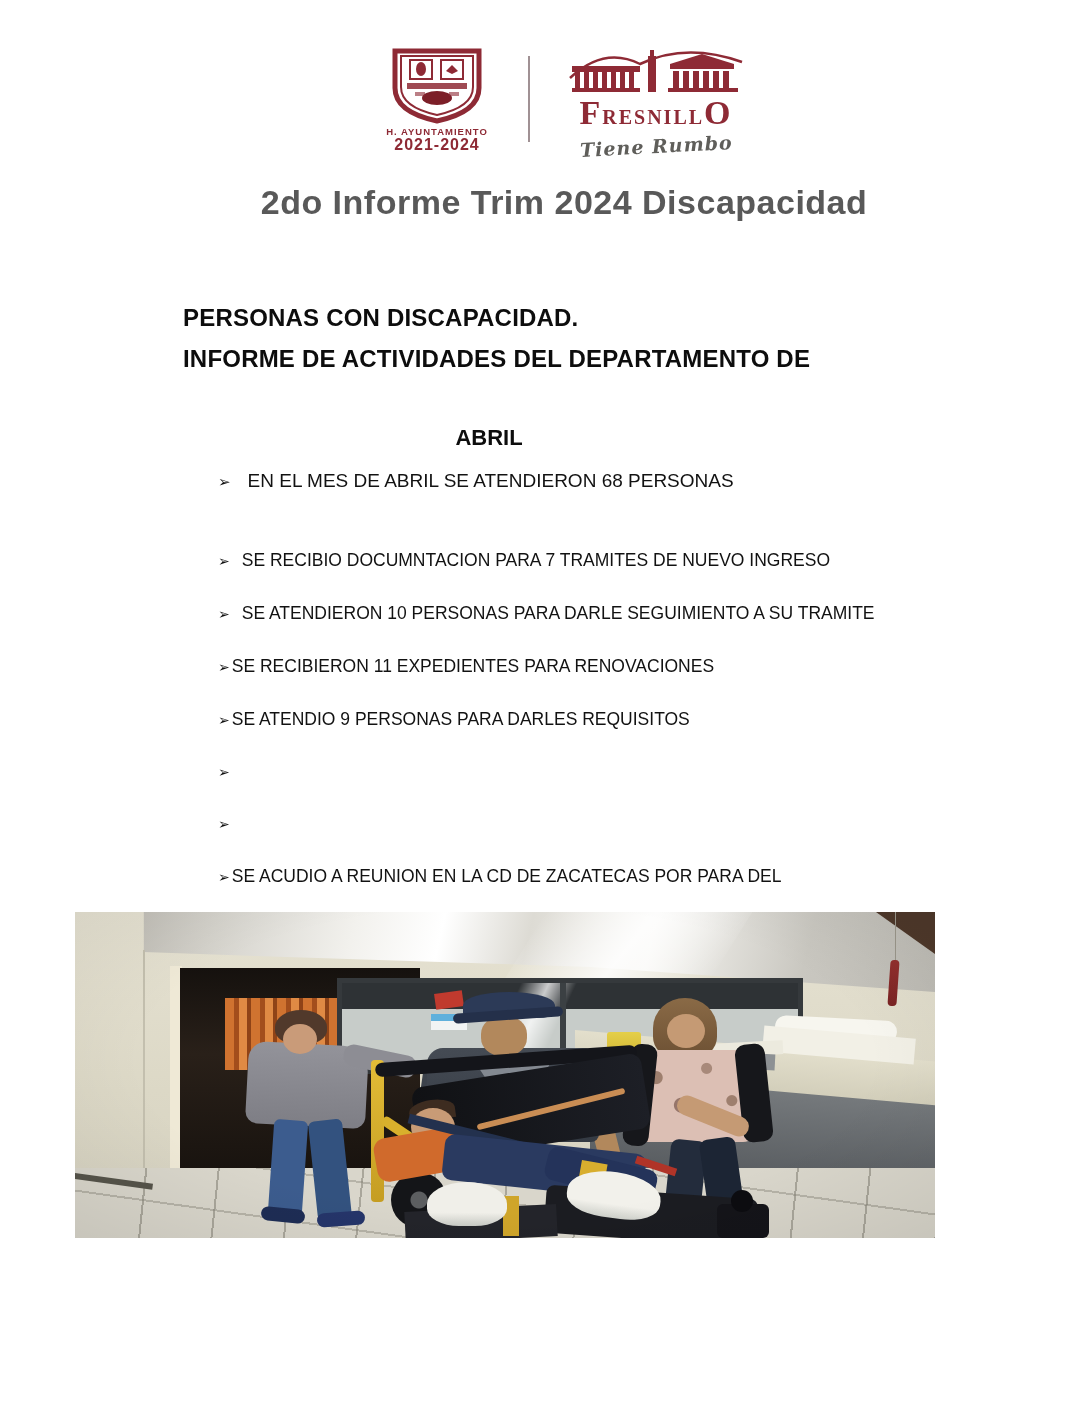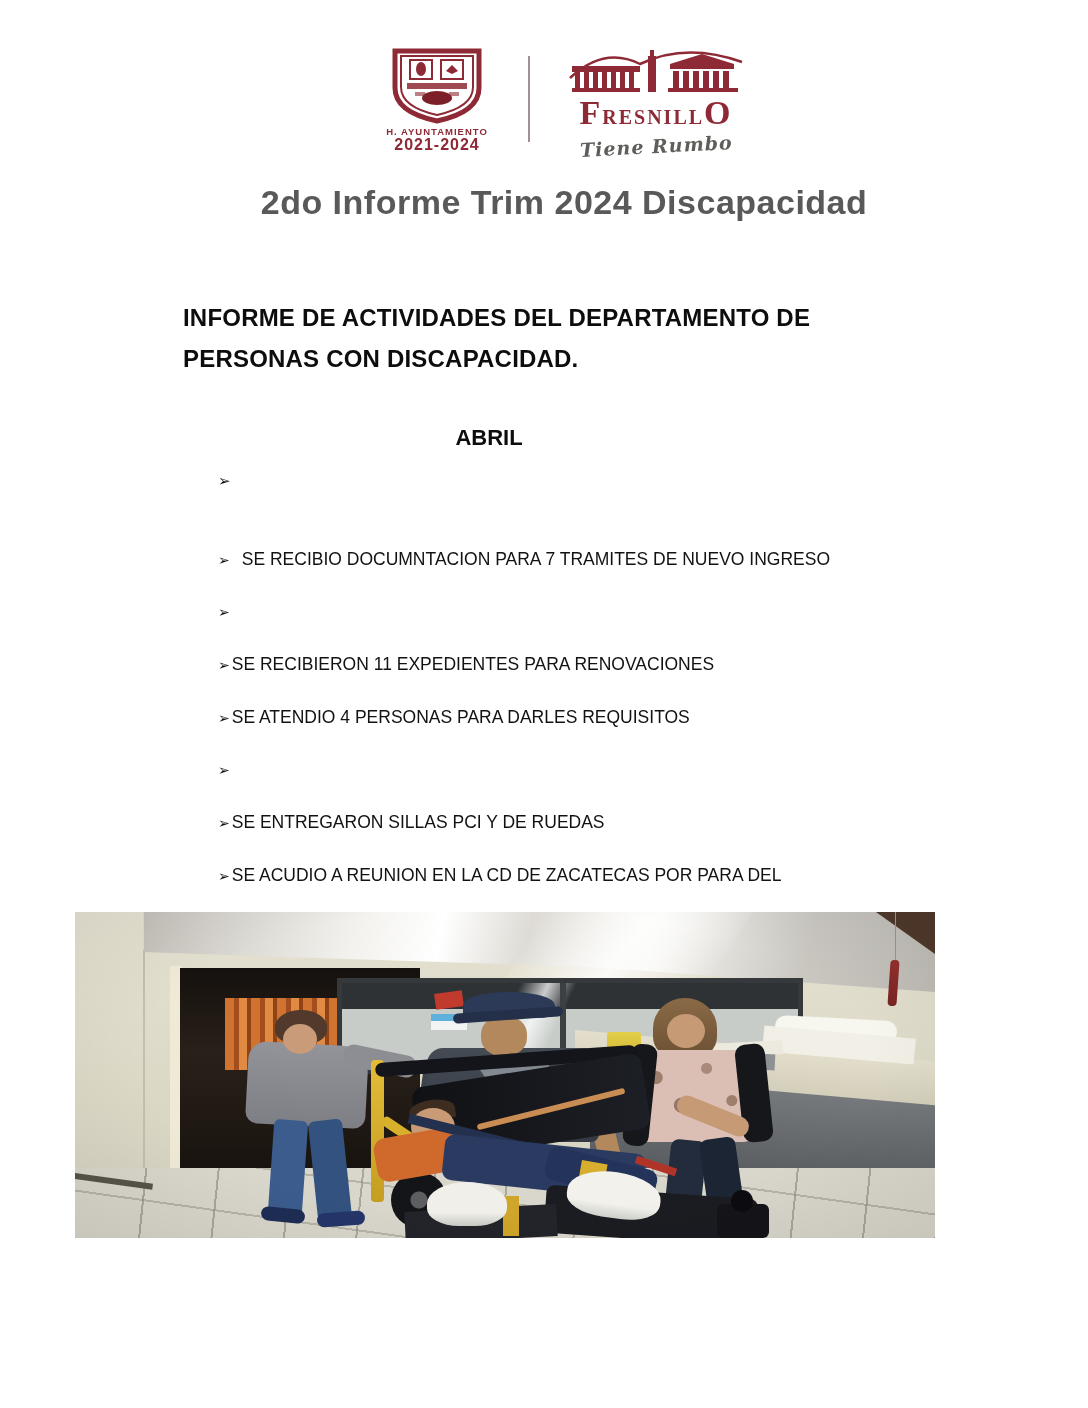--- a/index.html
+++ b/index.html
@@ -203,51 +203,52 @@
         <rect x="102" y="48" width="70" height="4" fill="#8e2a35"></rect>
       </svg>
       <div class="wordmark"><span class="big">F</span><span class="mid">RESNILL</span><span class="big">O</span></div>
       <div class="tagline">Tiene Rumbo</div>
     </div>
   </div>
 
   <div class="doc-title">2do Informe Trim 2024 Discapacidad</div>
 
   <div class="doc-heading">
+    <div>PERSONAS CON DISCAPACIDAD.</div>
     <div>INFORME DE ACTIVIDADES DEL DEPARTAMENTO DE</div>
-    <div>PERSONAS CON DISCAPACIDAD.</div>
   </div>
 
   <div class="month-heading">ABRIL</div>
 
   <ul class="bullets">
     <li class="bullet b1">
         <span class="mk">➢</span>
+        <span>EN EL MES DE ABRIL SE ATENDIERON 68 PERSONAS</span>
       </li>
     <li class="bullet b2">
         <span class="mk">➢</span>
         <span>SE RECIBIO DOCUMNTACION PARA 7 TRAMITES DE NUEVO INGRESO</span>
       </li>
     <li class="bullet b2">
         <span class="mk">➢</span>
+        <span>SE ATENDIERON 10 PERSONAS PARA DARLE SEGUIMIENTO A SU TRAMITE</span>
       </li>
     <li class="bullet b3">
         <span class="mk">➢</span>
         <span>SE RECIBIERON 11 EXPEDIENTES PARA RENOVACIONES</span>
       </li>
     <li class="bullet b3">
         <span class="mk">➢</span>
-        <span>SE ATENDIO 4 PERSONAS PARA DARLES REQUISITOS</span>
-      </li>
-    <li class="bullet b3">
-        <span class="mk">➢</span>
-      </li>
-    <li class="bullet b3">
-        <span class="mk">➢</span>
-        <span>SE ENTREGARON SILLAS PCI Y DE RUEDAS</span>
+        <span>SE ATENDIO 9 PERSONAS PARA DARLES REQUISITOS</span>
+      </li>
+    <li class="bullet b3">
+        <span class="mk">➢</span>
+      </li>
+    <li class="bullet b3">
+        <span class="mk">➢</span>
       </li>
     <li class="bullet b3">
         <span class="mk">➢</span>
         <span>SE ACUDIO A REUNION EN LA CD DE ZACATECAS POR PARA DEL</span>
       </li>
   </ul>
 
   <div class="photo" aria-hidden="true">
     <div class="ceiling"></div>
     <div class="light"></div>

